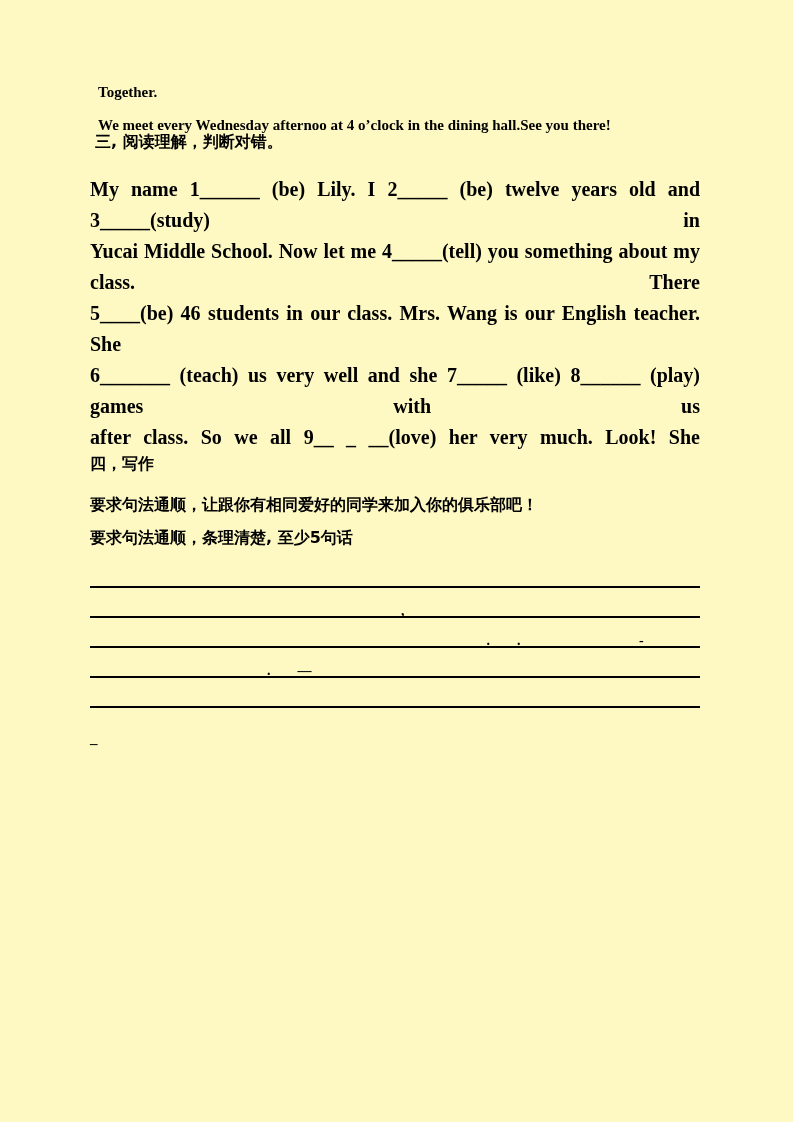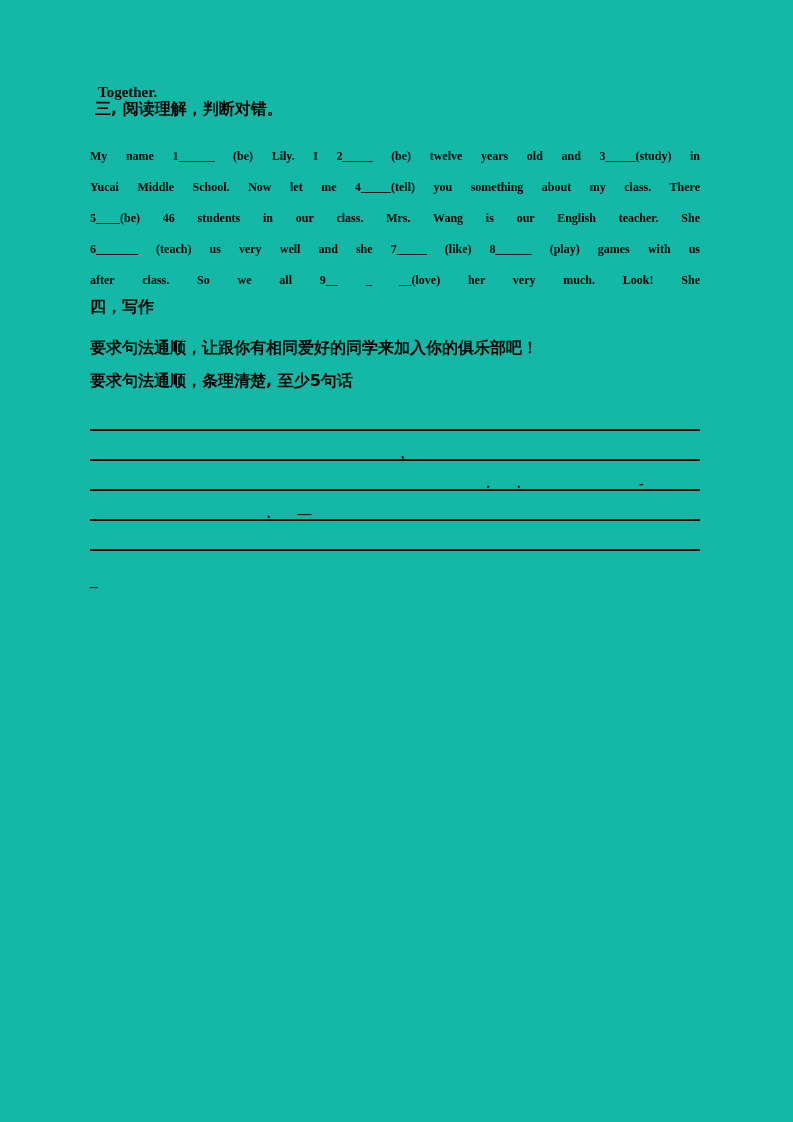--- a/index.html
+++ b/index.html
@@ -1,38 +1,38 @@
 <!DOCTYPE html>
 <html><head>
 <meta charset="utf-8">
 <style>
   html, body { margin:0; padding:0; background:#ffffff; }
   .page {
     position:relative;
     width:793px; height:1122px;
     box-sizing:border-box;
     padding:84px 93px 0 90px;
-    background:#14b8a6;
+    background:#fef9c3;
     color:#000000;
     font-family:"Liberation Serif","DejaVu Serif",serif;
     font-weight:bold;
     overflow:hidden;
   }
   .en { font-size:15px; line-height:16px; margin:0; }
   .indent { padding-left:8px; }
   .zh {
     font-family:"DejaVu Sans","Liberation Sans",sans-serif;
     font-weight:bold;
     font-size:16px; line-height:17px; margin:0;
   }
   .zh-indent { padding-left:5px; }
   .sec3 { }
   .passage { margin-top:24px; }
   .passage .pline {
-    font-size:12px;
+    font-size:20px;
     line-height:31px;
     text-align:justify;
     text-align-last:justify;
     font-family:Liberation Serif, serif;
     -moz-text-align-last:justify;
   }
   .sec4 { margin-top:2px; }
   .prompt { margin-top:24px; }
   .req { margin-top:16px; }
   .lines { margin-top:12px; }
@@ -50,20 +50,21 @@
   }
   .trail { margin-top:22px; font-size:15px; line-height:16px; }
 </style>
 </head>
 <body>
 
 <div class="page">
 
   <p class="en indent">Together.</p>
 
+  <p class="en indent" style="margin-top:17px;">We meet every Wednesday afternoo at 4 o’clock in the dining hall.See you there!</p>
 
   <h3 class="zh zh-indent sec3">三, 阅读理解，判断对错。</h3>
 
   <div class="passage">
     <div class="pline">My name 1______ (be) Lily. I 2_____ (be) twelve years old and 3_____(study) in</div>
     <div class="pline">Yucai Middle School. Now let me 4_____(tell) you something about my class. There</div>
     <div class="pline">5____(be) 46 students in our class. Mrs. Wang is our English teacher. She</div>
     <div class="pline">6_______ (teach) us very well and she 7_____ (like) 8______ (play) games with us</div>
     <div class="pline">after class. So we all 9__ _ __(love) her very much. Look! She</div>
   </div>

